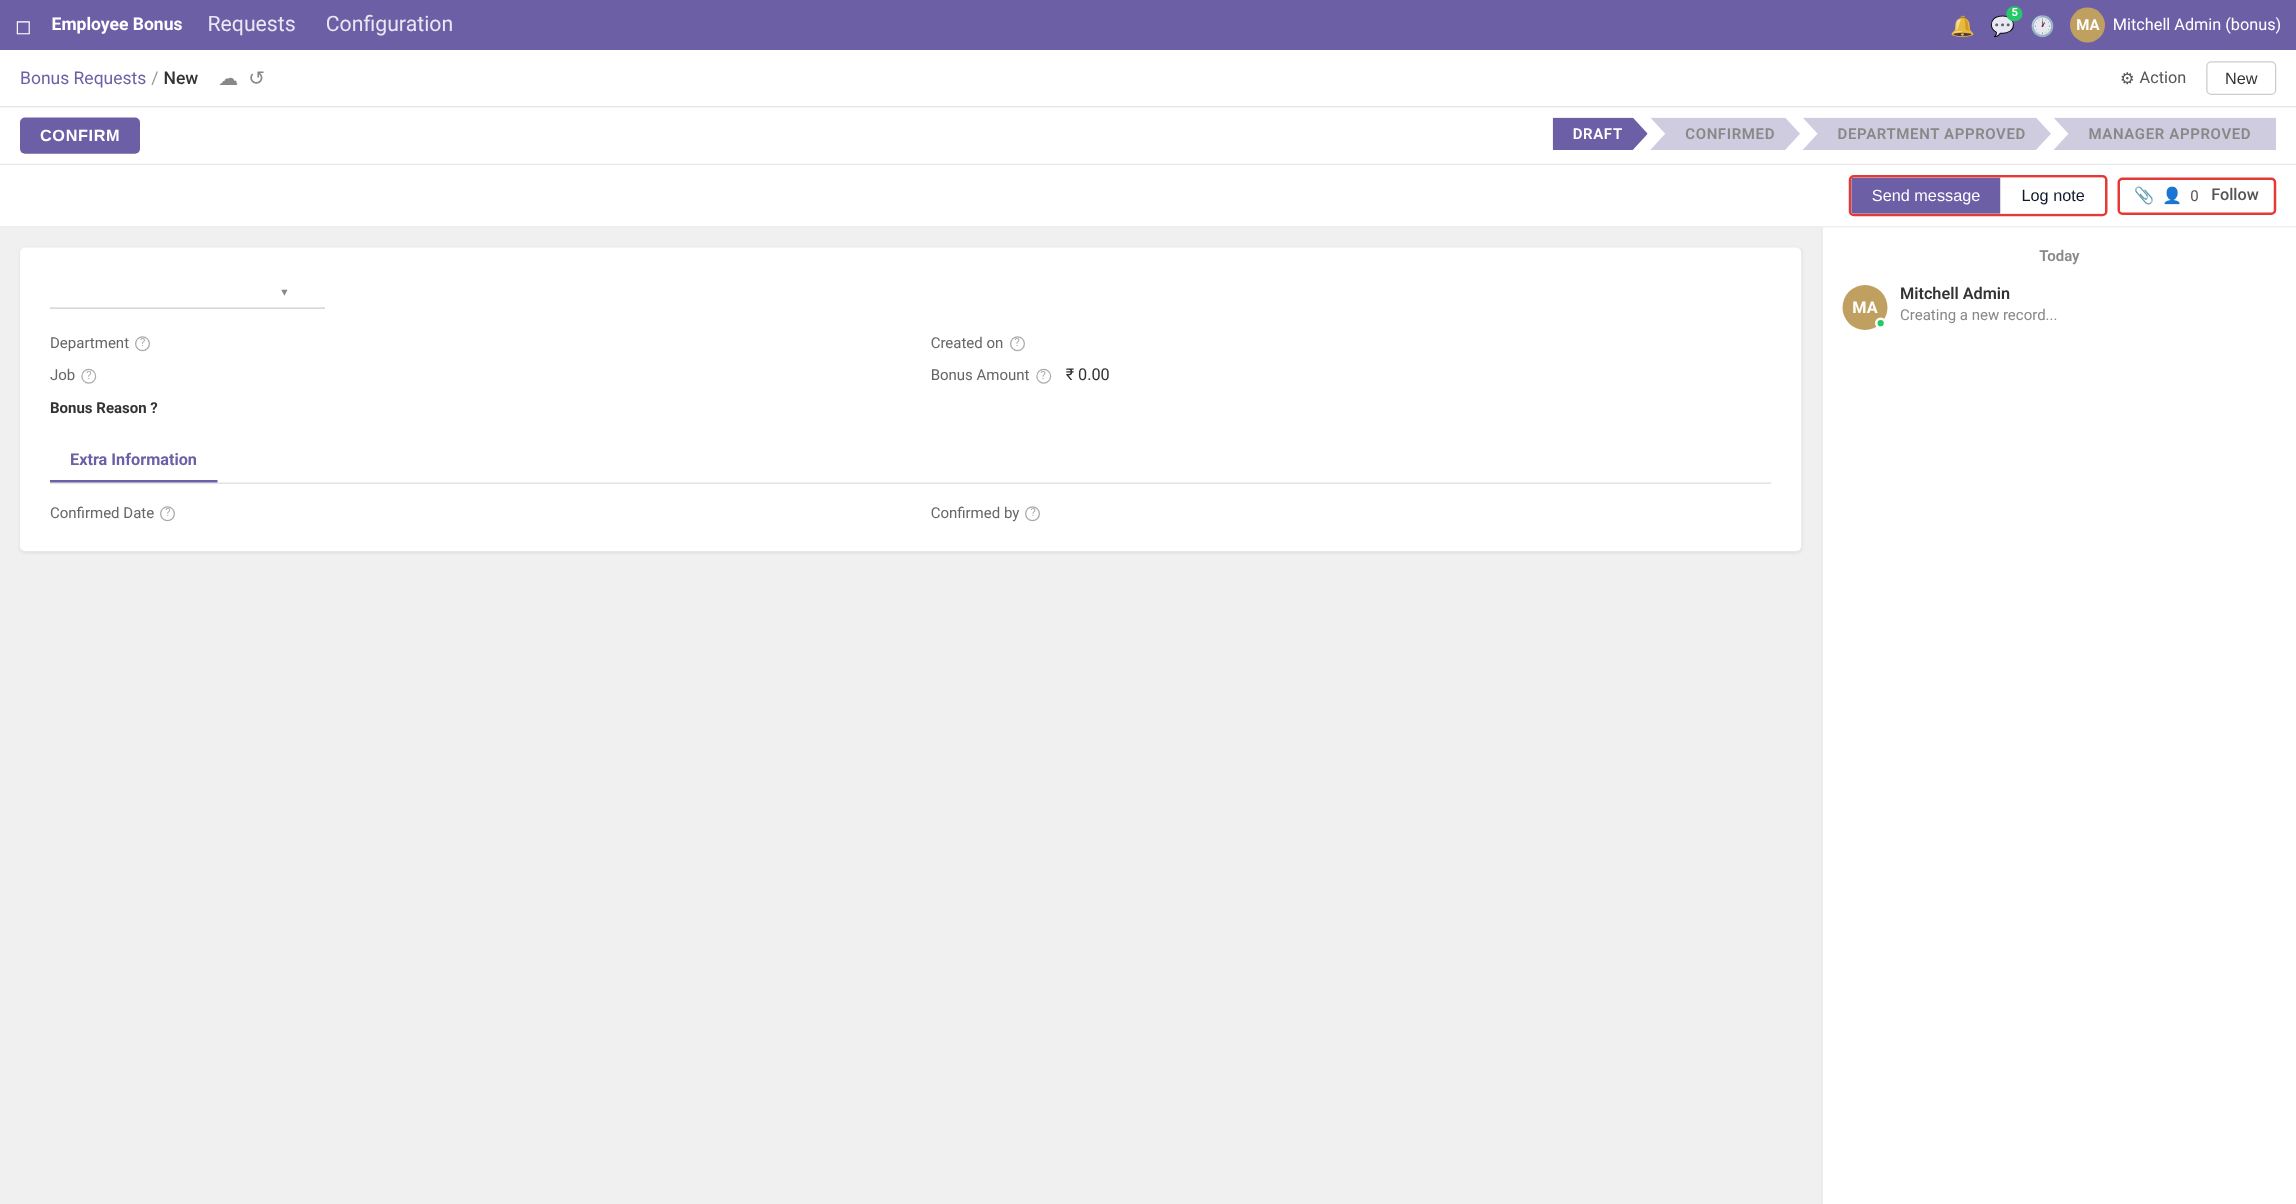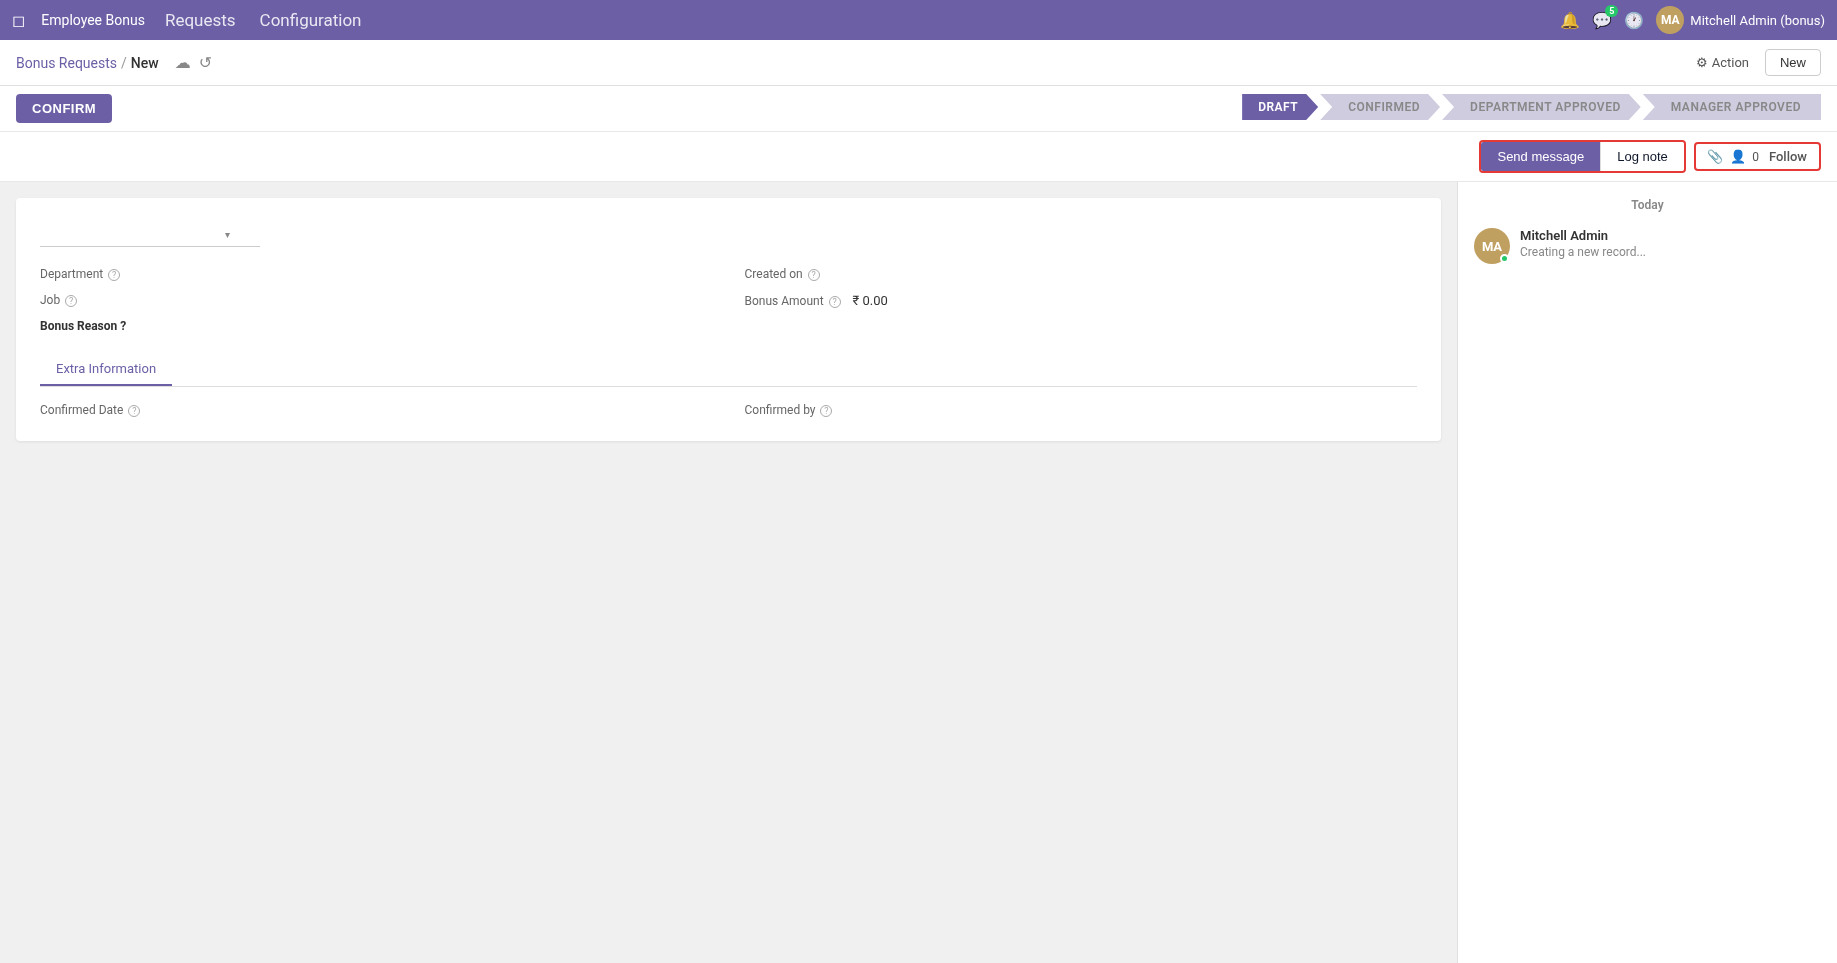--- a/index.html
+++ b/index.html
@@ -9,21 +9,21 @@
     .top-nav {
       background: #6c5fa6;
       color: white;
       height: 40px;
       display: flex;
       align-items: center;
       padding: 0 12px;
       gap: 16px;
     }
     .top-nav .app-grid-icon { color: white; font-size: 16px; cursor: pointer; }
-    .top-nav .app-title { font-weight: 400; font-size: 14px; color: white; }
+    .top-nav .app-title { font-weight: 700; font-size: 14px; color: white; }
     .top-nav .nav-link { color: rgba(255,255,255,0.85); font-size: 17px; cursor: pointer; padding: 0 4px; }
     .top-nav-right {
       margin-left: auto;
       display: flex;
       align-items: center;
       gap: 12px;
     }
     .top-nav-right .icon-btn {
       color: rgba(255,255,255,0.85);
       font-size: 16px;
@@ -224,20 +224,21 @@
       cursor: help;
     }
     .field-value { font-size: 13px; color: #333; }
     .field-bold { font-weight: 700; font-size: 12px; color: #333; }
 
     
     .tab-bar {
       border-bottom: 1px solid #ddd;
       margin-bottom: 16px;
       display: flex;
+      font-weight: bold;
     }
     .tab-item {
       padding: 8px 16px;
       font-size: 13px;
       color: #555;
       cursor: pointer;
       border-bottom: 2px solid transparent;
     }
     .tab-item.active {
       color: #6c5fa6;

